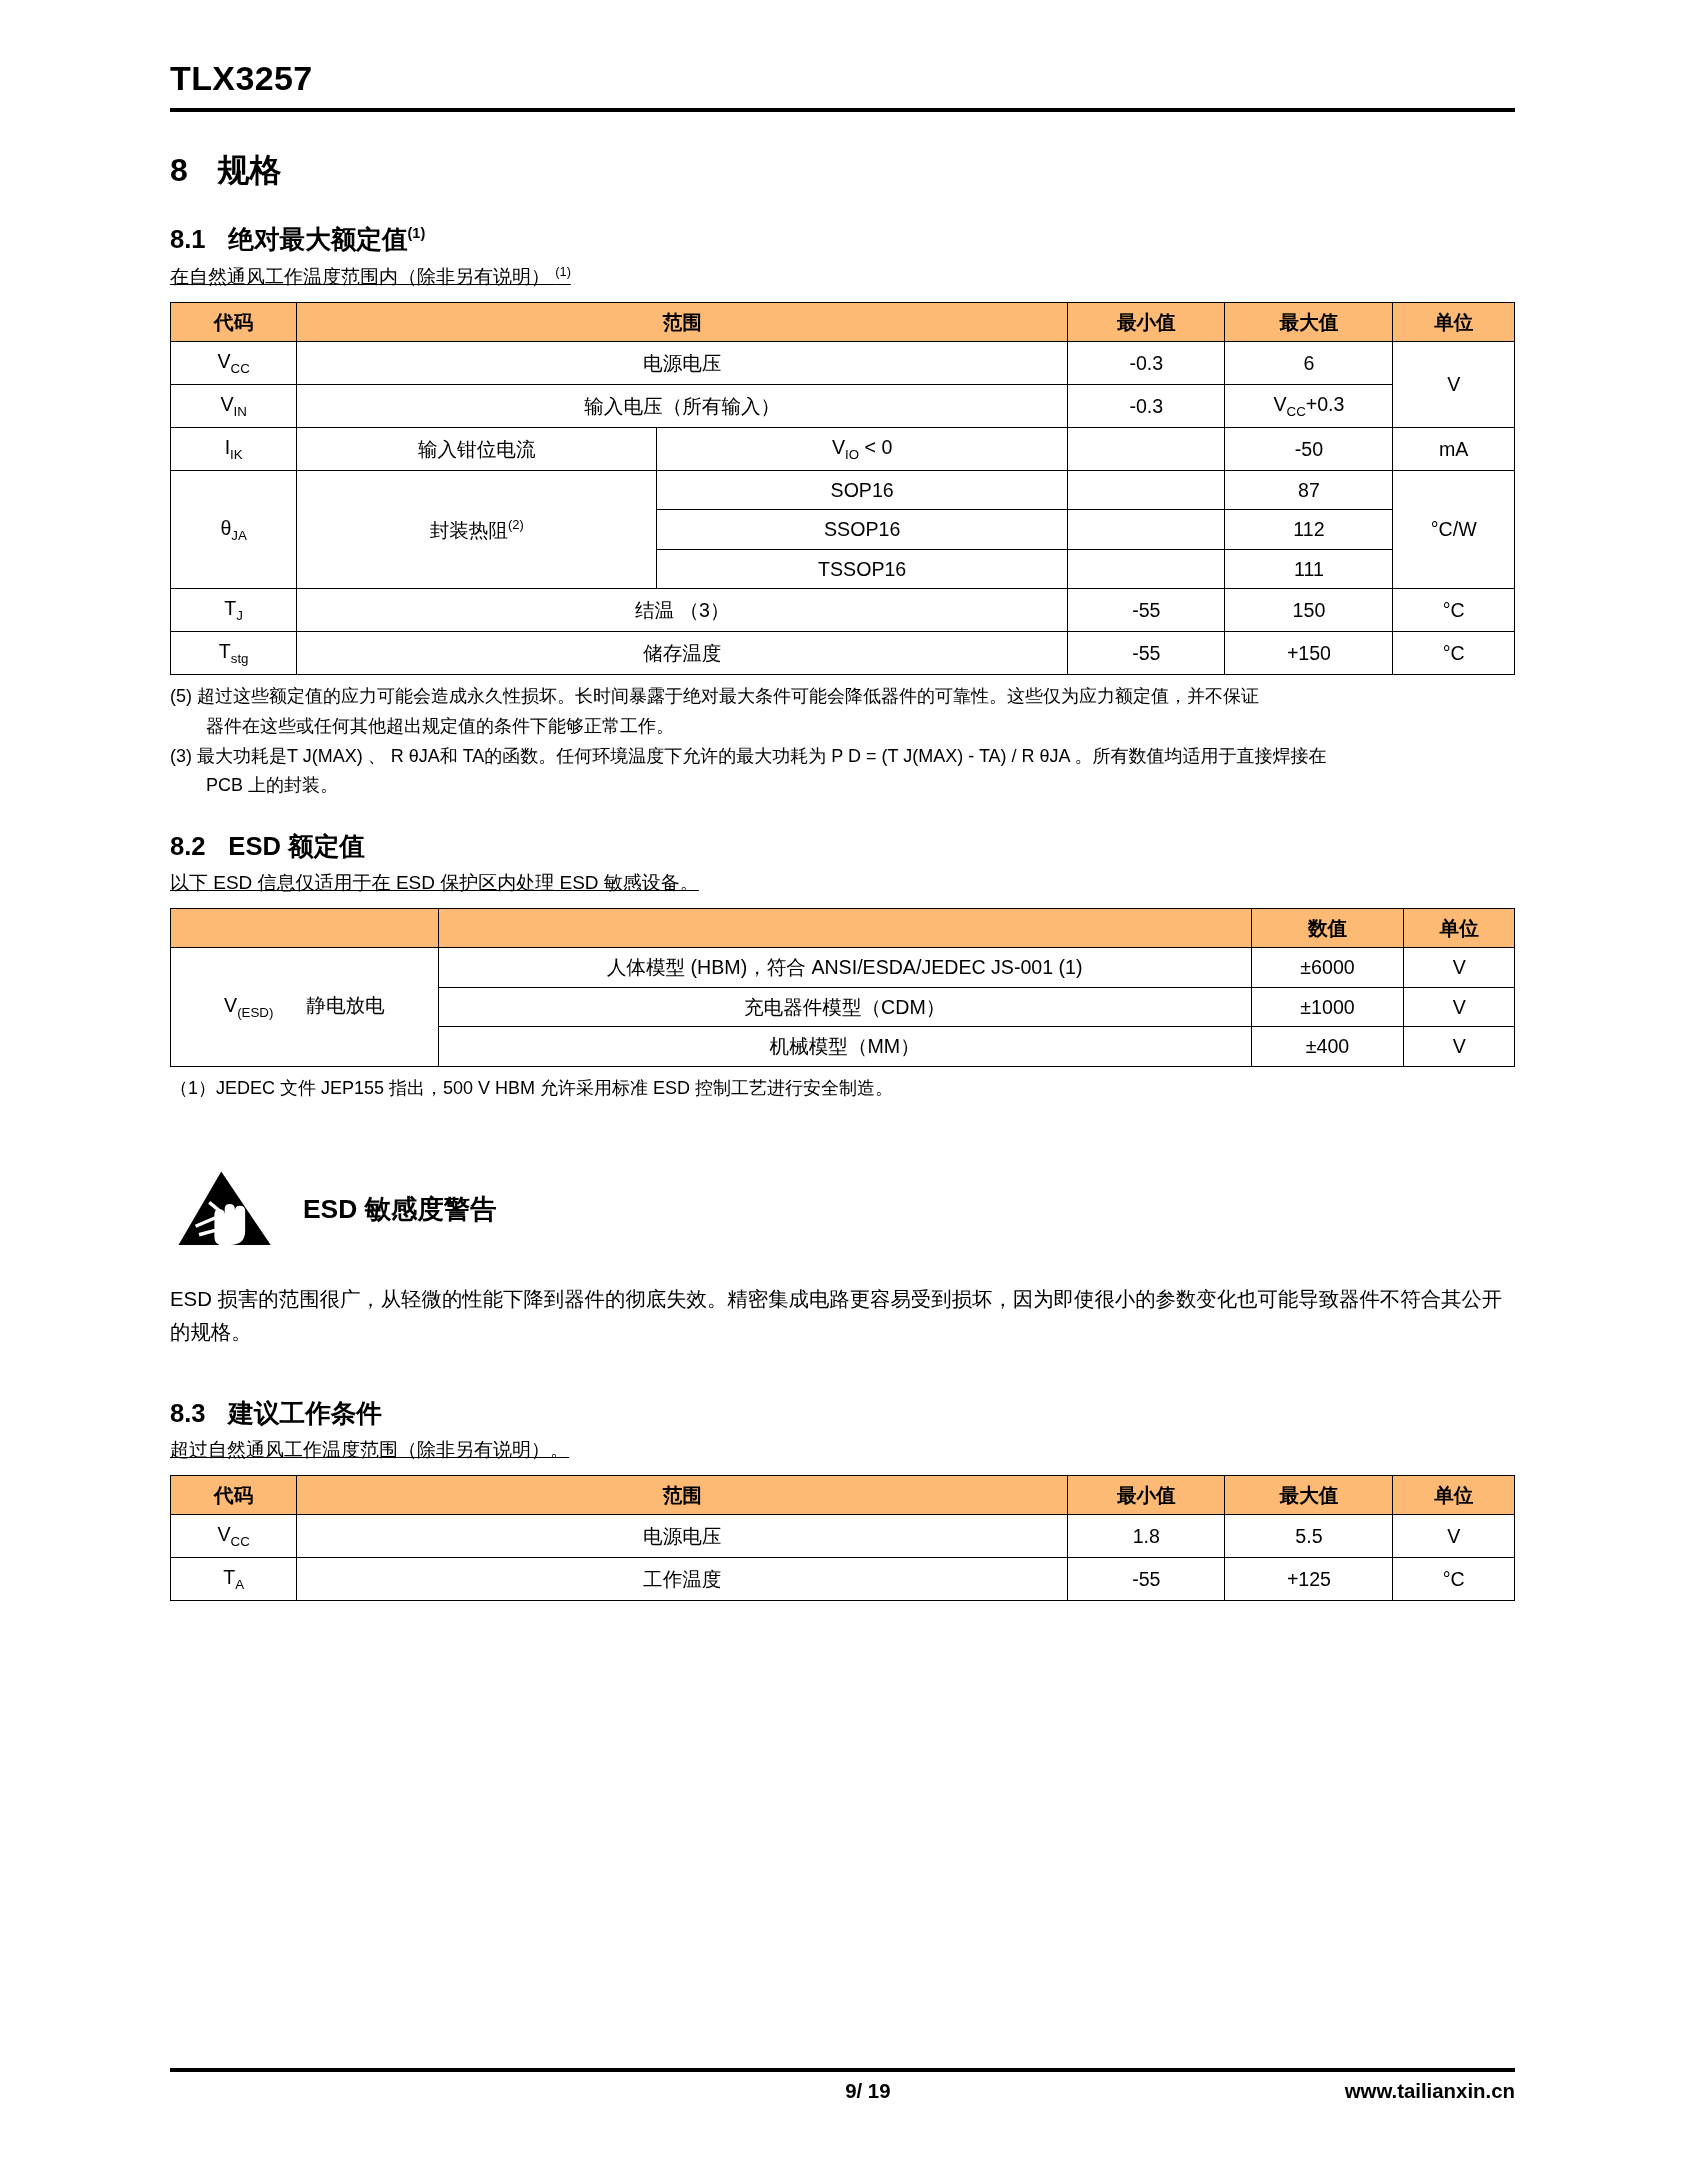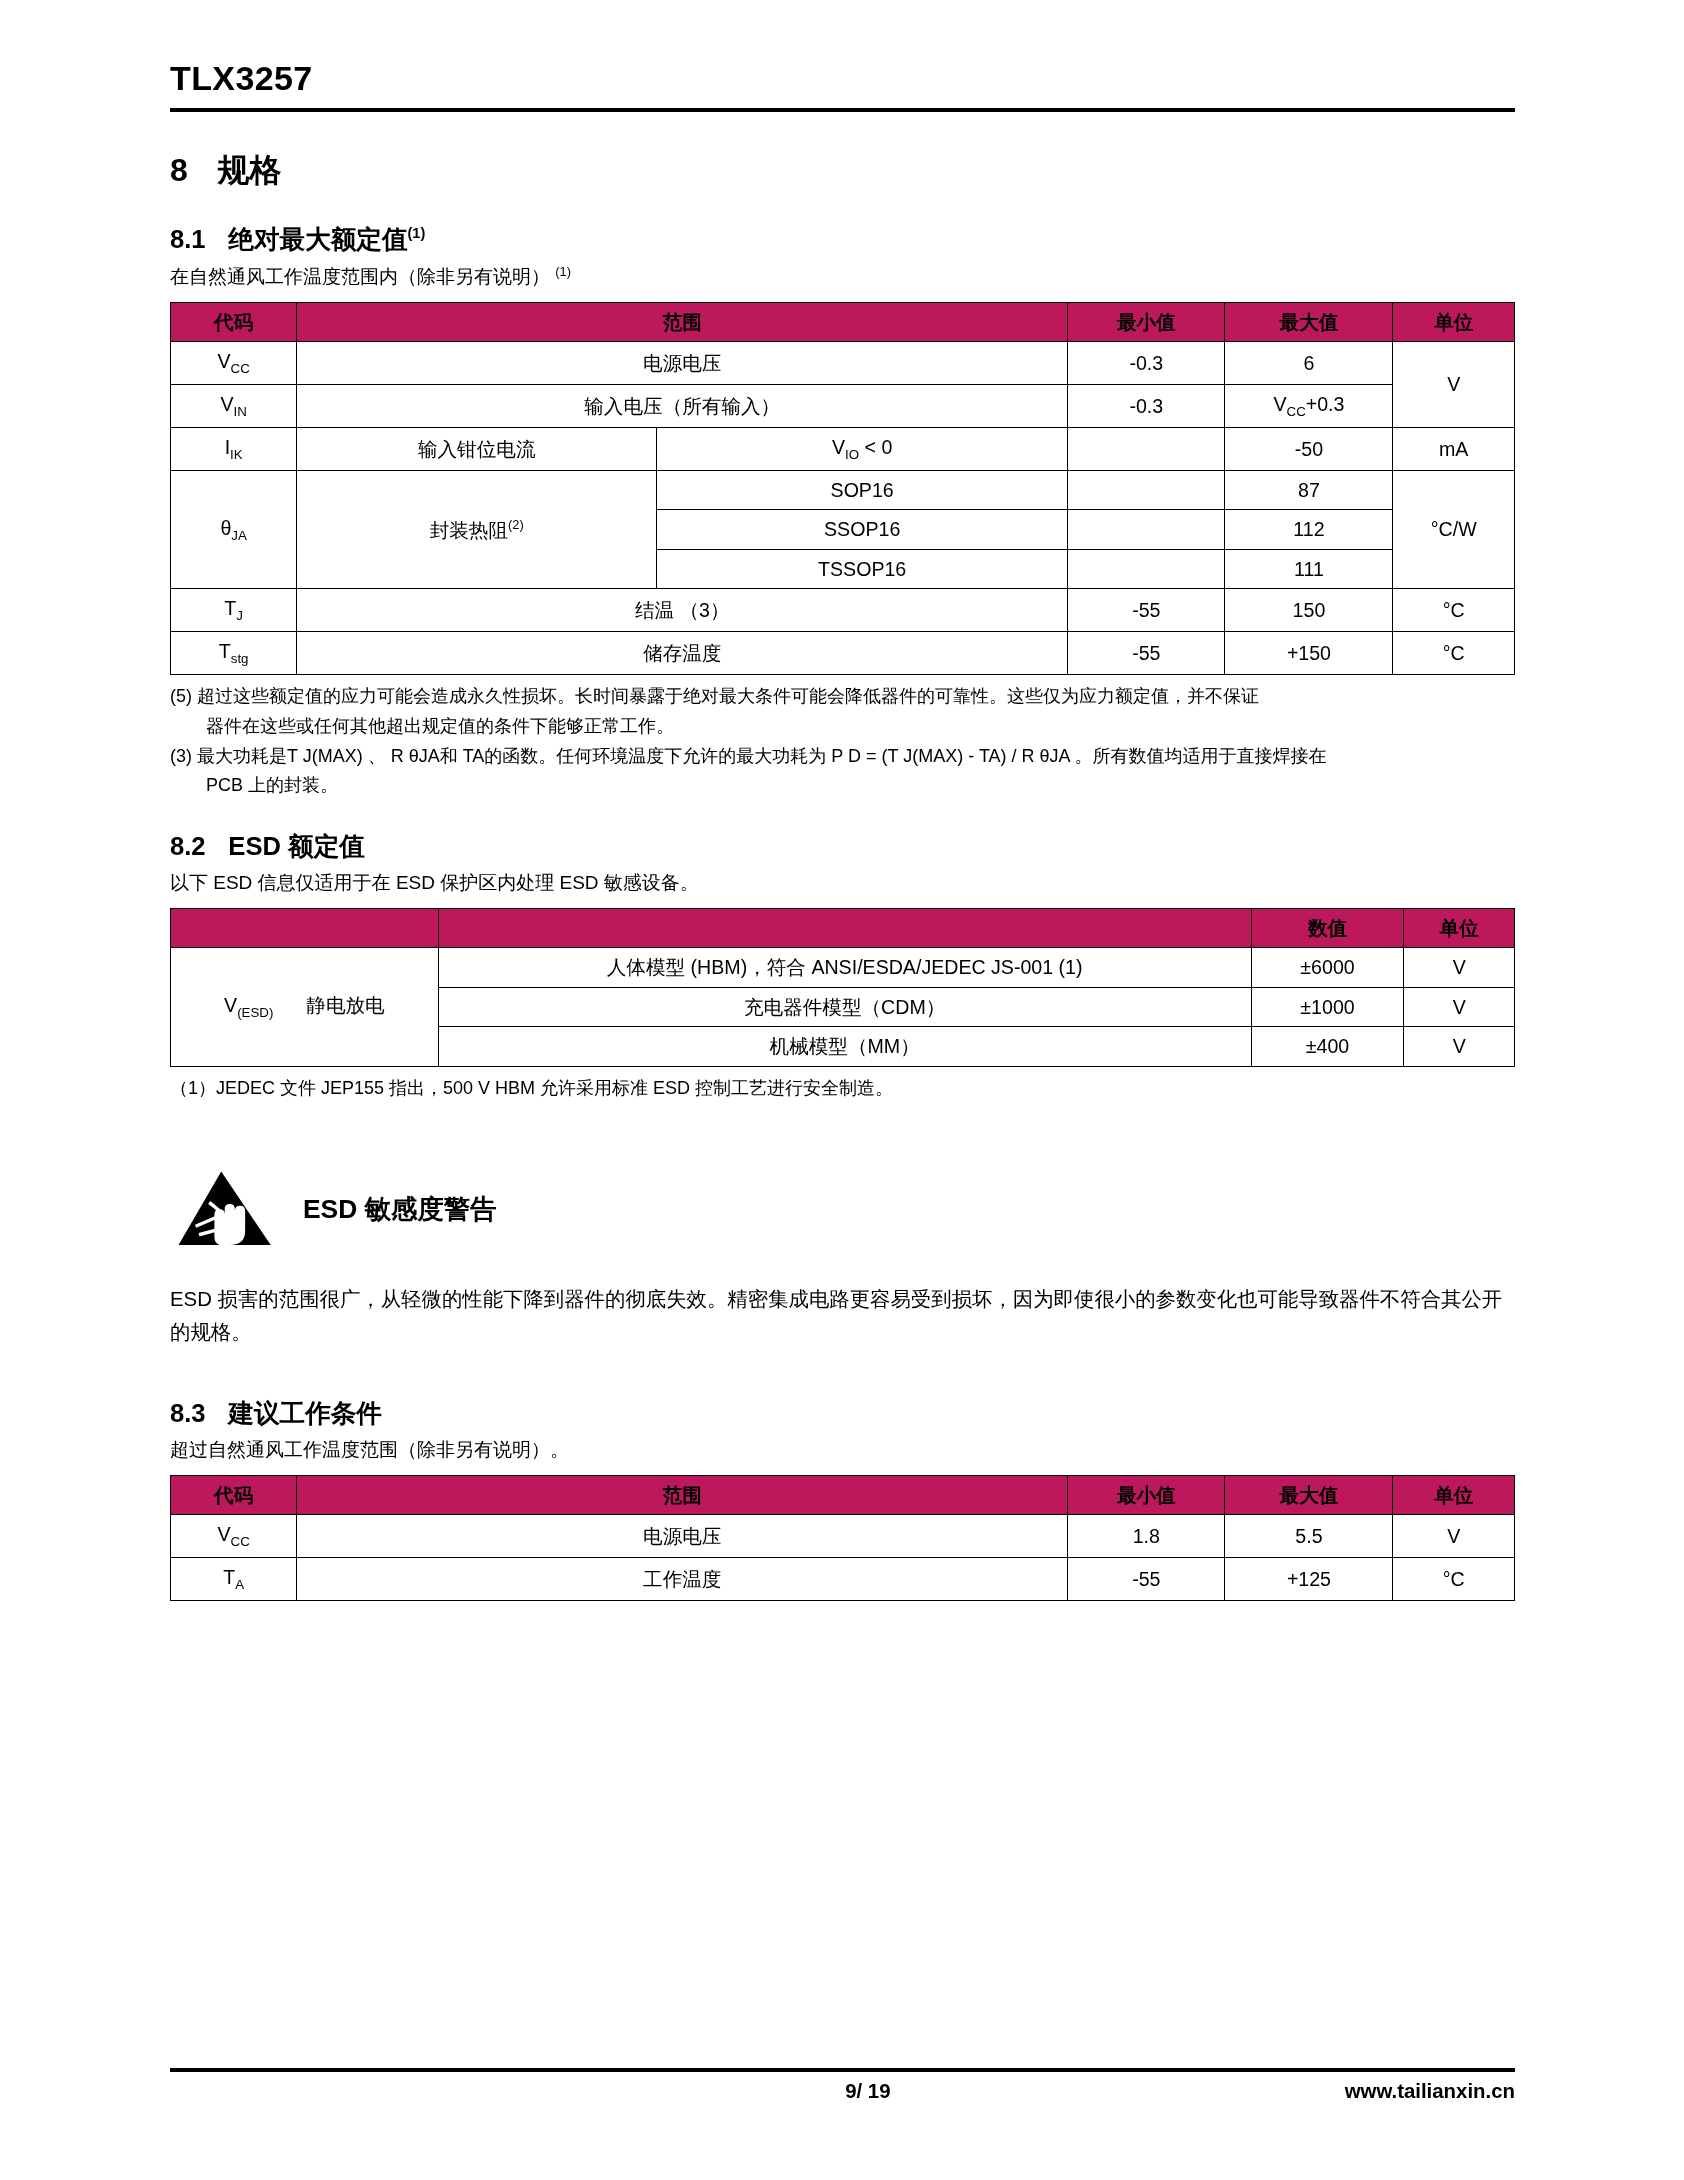--- a/index.html
+++ b/index.html
@@ -50,20 +50,21 @@
   }
   .h2 .sup {
     font-size: 14.5px;
     vertical-align: super;
     font-weight: bold;
   }
   .lead {
     font-size: 19px;
     margin: 5.1px 0 10.2px 0;
     line-height: 1.5;
+    text-decoration: underline;
   }
   .lead .sup {
     font-size: 12.8px;
     vertical-align: super;
   }
 
   
   table.doc {
     border-collapse: collapse;
     width: 100%;
@@ -73,21 +74,21 @@
   table.doc th, table.doc td {
     border: 1.3px solid #000;
     padding: 6px 8.5px;
     text-align: center;
     vertical-align: middle;
     line-height: 1.35;
     height: 39px;
     box-sizing: border-box;
   }
   table.doc th {
-    background: #be185d;
+    background: #fdba74;
     font-weight: bold;
   }
   td.left {
     text-align: left;
     padding-left: 13.6px;
   }
   sub {
     font-size: 0.68em;
     vertical-align: sub;
   }

